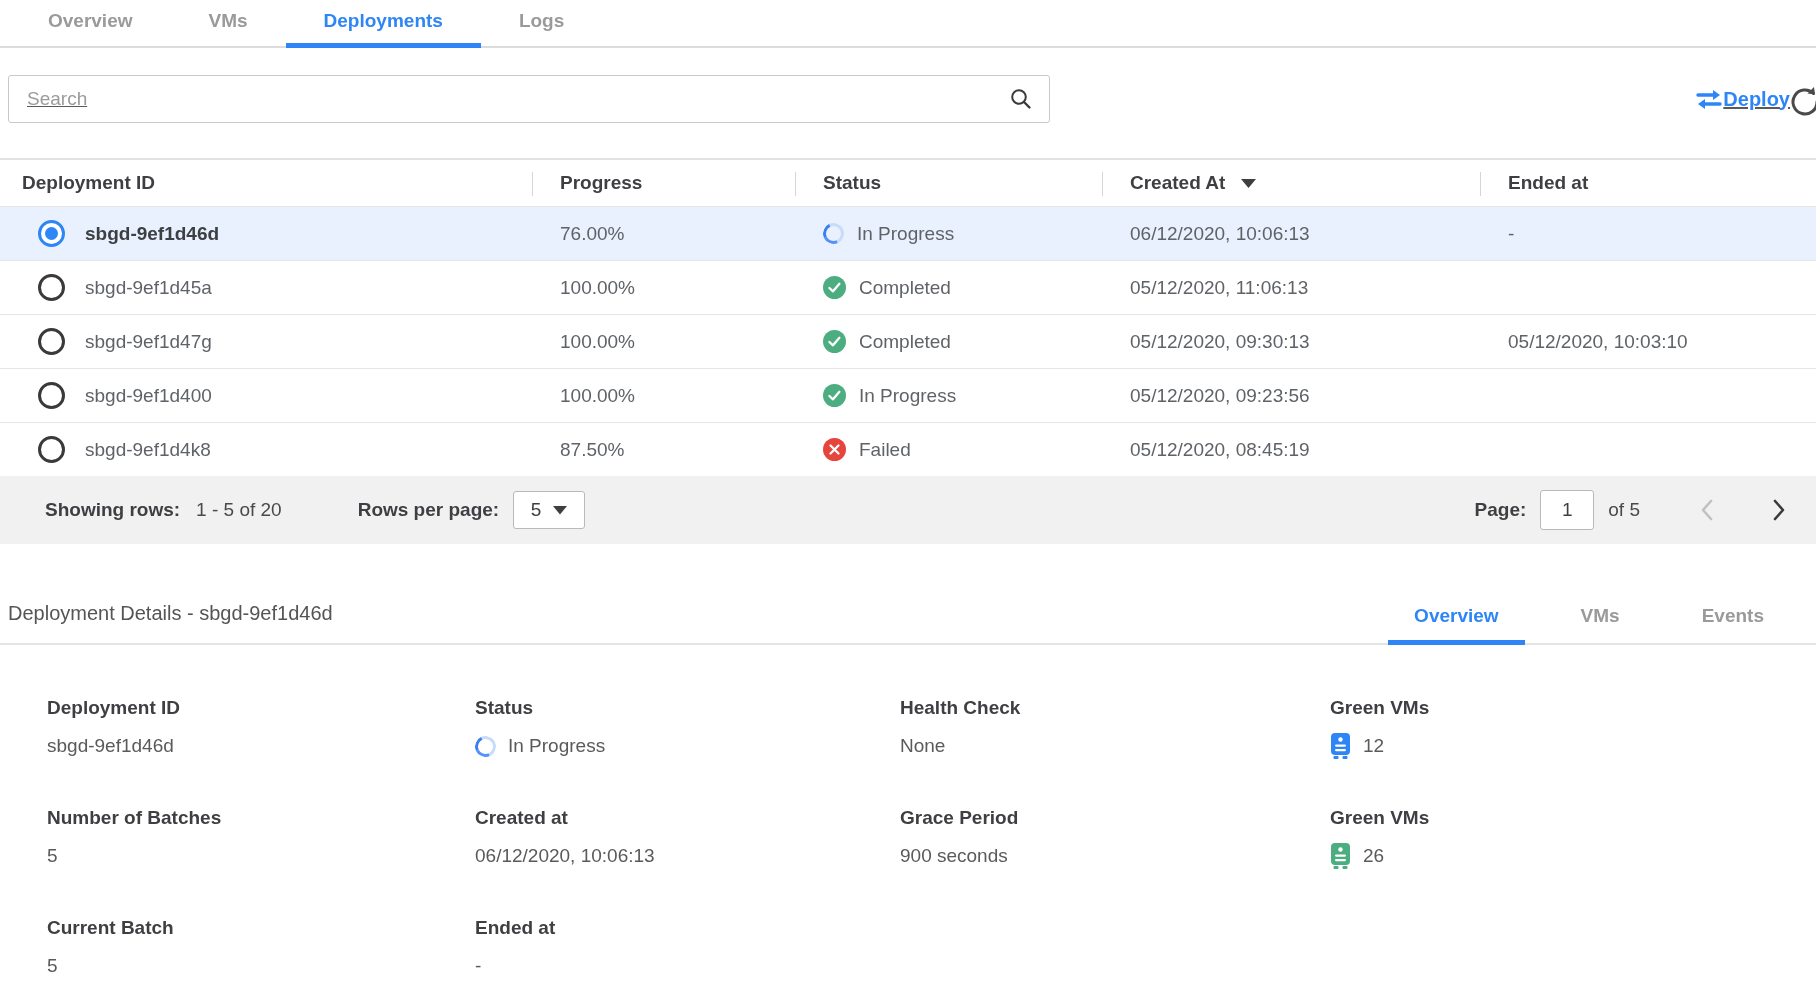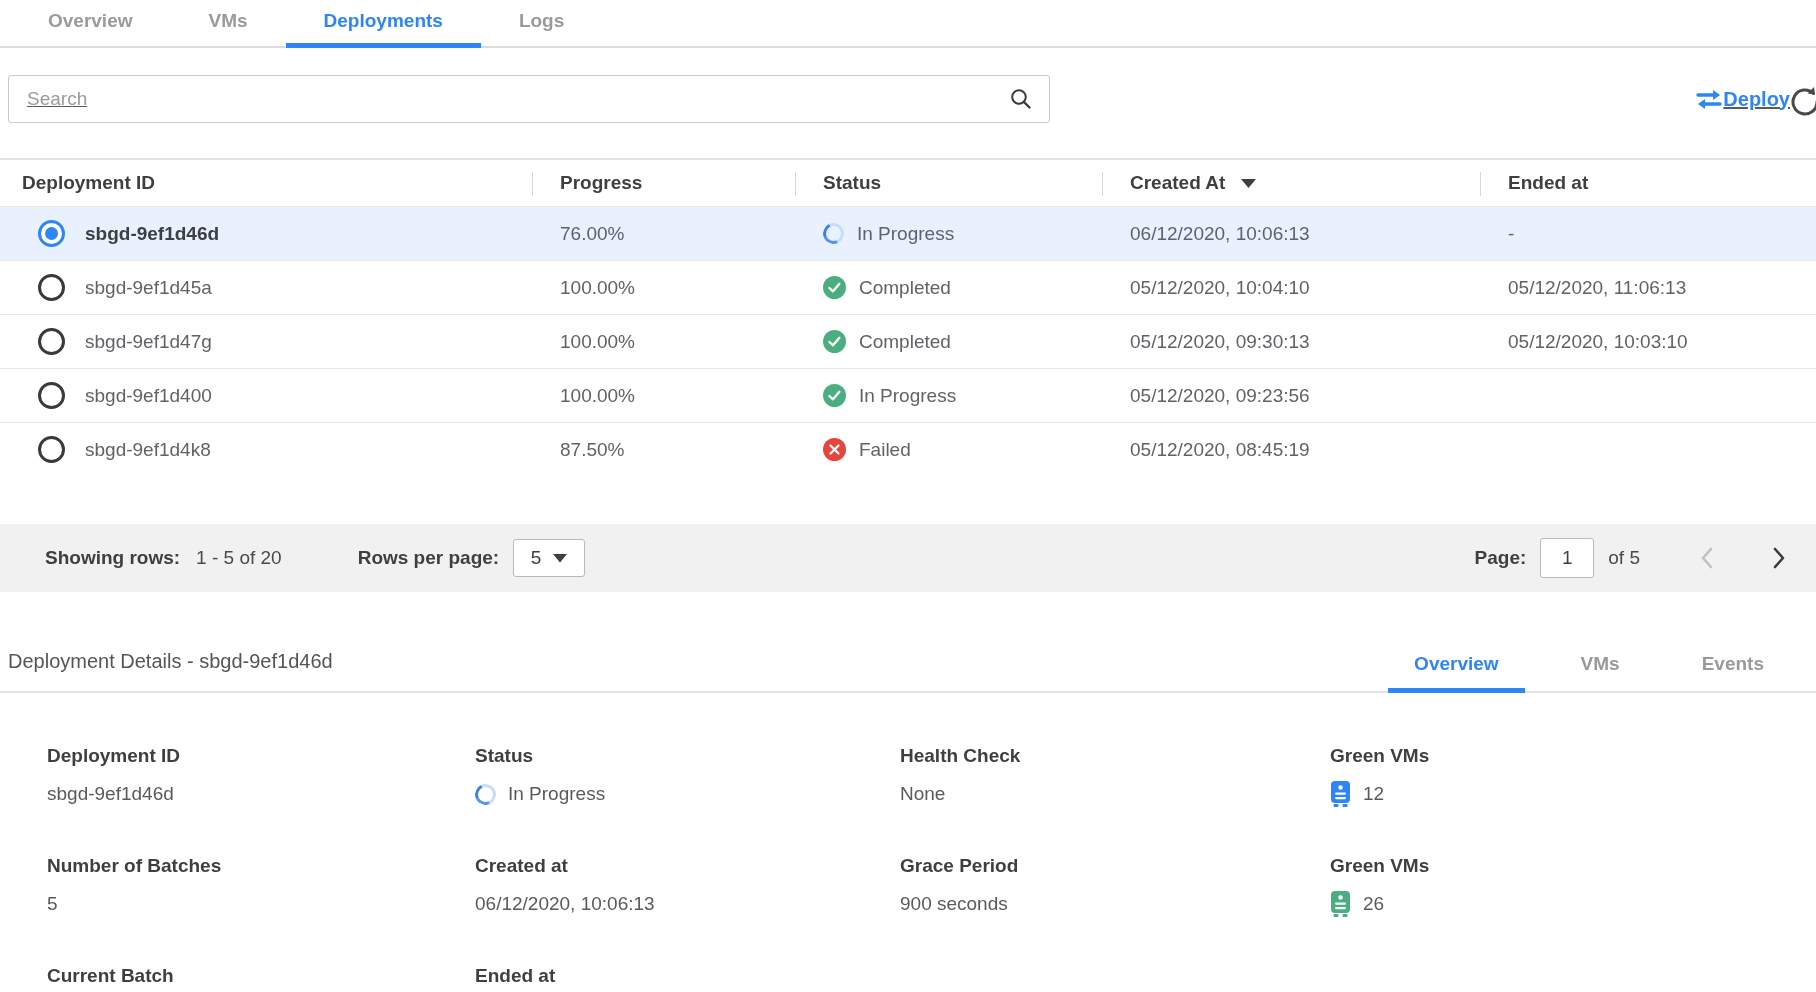--- a/index.html
+++ b/index.html
@@ -38,21 +38,21 @@
 
   .radio { width: 27px; height: 27px; border-radius: 50%; border: 3px solid #3a3a3a; background: #fff; flex: 0 0 auto; position: relative; }
   .radio.checked { border-color: #2e86f6; }
   .radio.checked::after { content: ""; position: absolute; left: 50%; top: 50%; width: 13px; height: 13px; margin: -6.5px 0 0 -6.5px; border-radius: 50%; background: #2e86f6; }
 
   .spinner { width: 21px; height: 21px; border-radius: 50%; flex: 0 0 auto;
     border: 3.5px solid #c7dbfa; border-left-color: #3b7ef0; border-bottom-color: #5493f5; transform: rotate(20deg); }
   .sicon { width: 23px; height: 23px; flex: 0 0 auto; display: flex; }
 
   
-  .tfoot { height: 68px; background: #f1f1f1; display: flex; align-items: center; justify-content: space-between; padding: 0 30px 0 45px; margin-top: 48px; }
+  .tfoot { height: 68px; background: #f1f1f1; display: flex; align-items: center; justify-content: space-between; padding: 0 30px 0 45px; }
   .foot-left, .foot-right { display: flex; align-items: center; }
   .bold-label { font-weight: bold; color: #3f3f43; font-size: 19px; }
   .plain-text { color: #4a4a4a; font-size: 19px; }
   .foot-left .showing-val { margin-left: 16px; }
   .foot-left .rpp-label { margin-left: 76px; }
   .select-box { margin-left: 14px; width: 72px; height: 38px; background: #fff; border: 1px solid #b9b9b9; border-radius: 3px; display: flex; align-items: center; justify-content: center; gap: 12px; cursor: pointer; font-size: 19px; color: #3f3f43; }
   .page-input { margin-left: 14px; width: 54px; height: 40px; background: #fff; border: 1px solid #b9b9b9; border-radius: 3px; text-align: center; font-size: 19px; color: #3f3f43; font-family: inherit; outline: none; }
   .of-total { margin-left: 14px; }
   .chev { border: none; background: none; cursor: pointer; display: flex; align-items: center; }
   .chev.prev { margin-left: 60px; }
@@ -149,21 +149,20 @@
     <div class="cell">100.00%</div>
     <div class="cell">
       <span class="sicon">
         <svg width="23" height="23" viewBox="0 0 23 23">
             <circle cx="11.5" cy="11.5" r="11.5" fill="#4cae80"></circle>
             <path d="M6.4 12 L10 15.3 L16.4 7.8" stroke="#fff" stroke-width="2.3" fill="none" stroke-linecap="round" stroke-linejoin="round"></path>
           </svg>
       </span>
       <span>Completed</span>
     </div>
-    <div class="cell">05/12/2020, 10:04:10</div>
     <div class="cell">05/12/2020, 11:06:13</div>
   </div>
 
   <div class="trow">
     <div class="cell id-cell">
       <span class="radio"></span>
       <span class="id-text">sbgd-9ef1d47g</span>
     </div>
     <div class="cell">100.00%</div>
     <div class="cell">

